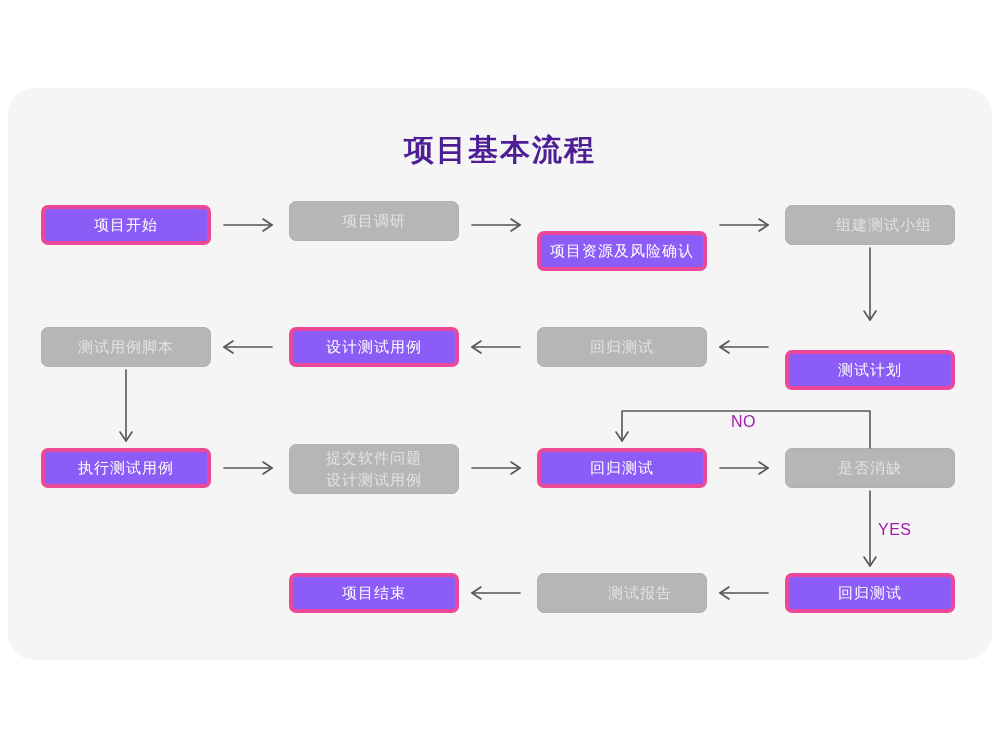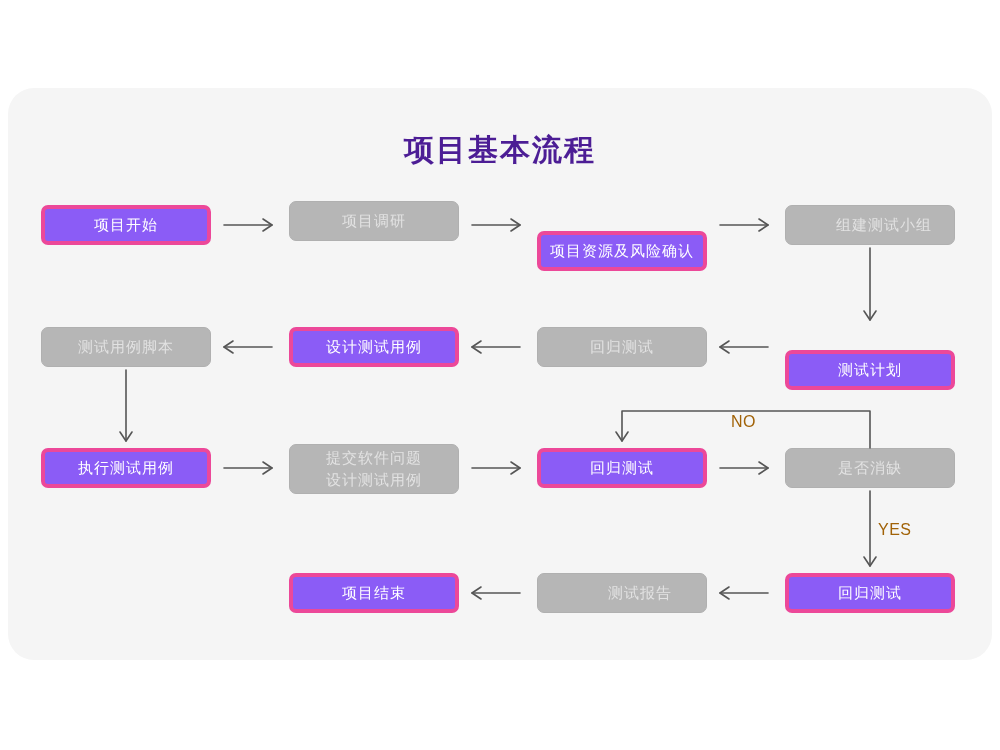--- a/index.html
+++ b/index.html
@@ -65,21 +65,21 @@
     position: absolute;
     left: 0;
     top: 0;
     width: 1000px;
     height: 750px;
     pointer-events: none;
   }
   .edge-label {
     position: absolute;
     font-size: 16px;
-    color: #a16207;
+    color: #a21caf;
     letter-spacing: 0.5px;
     user-select: none;
   }
 </style>
 </head>
 <body>
 
 <div id="flow-card"></div>
 
 <div id="chart-title">项目基本流程</div>

